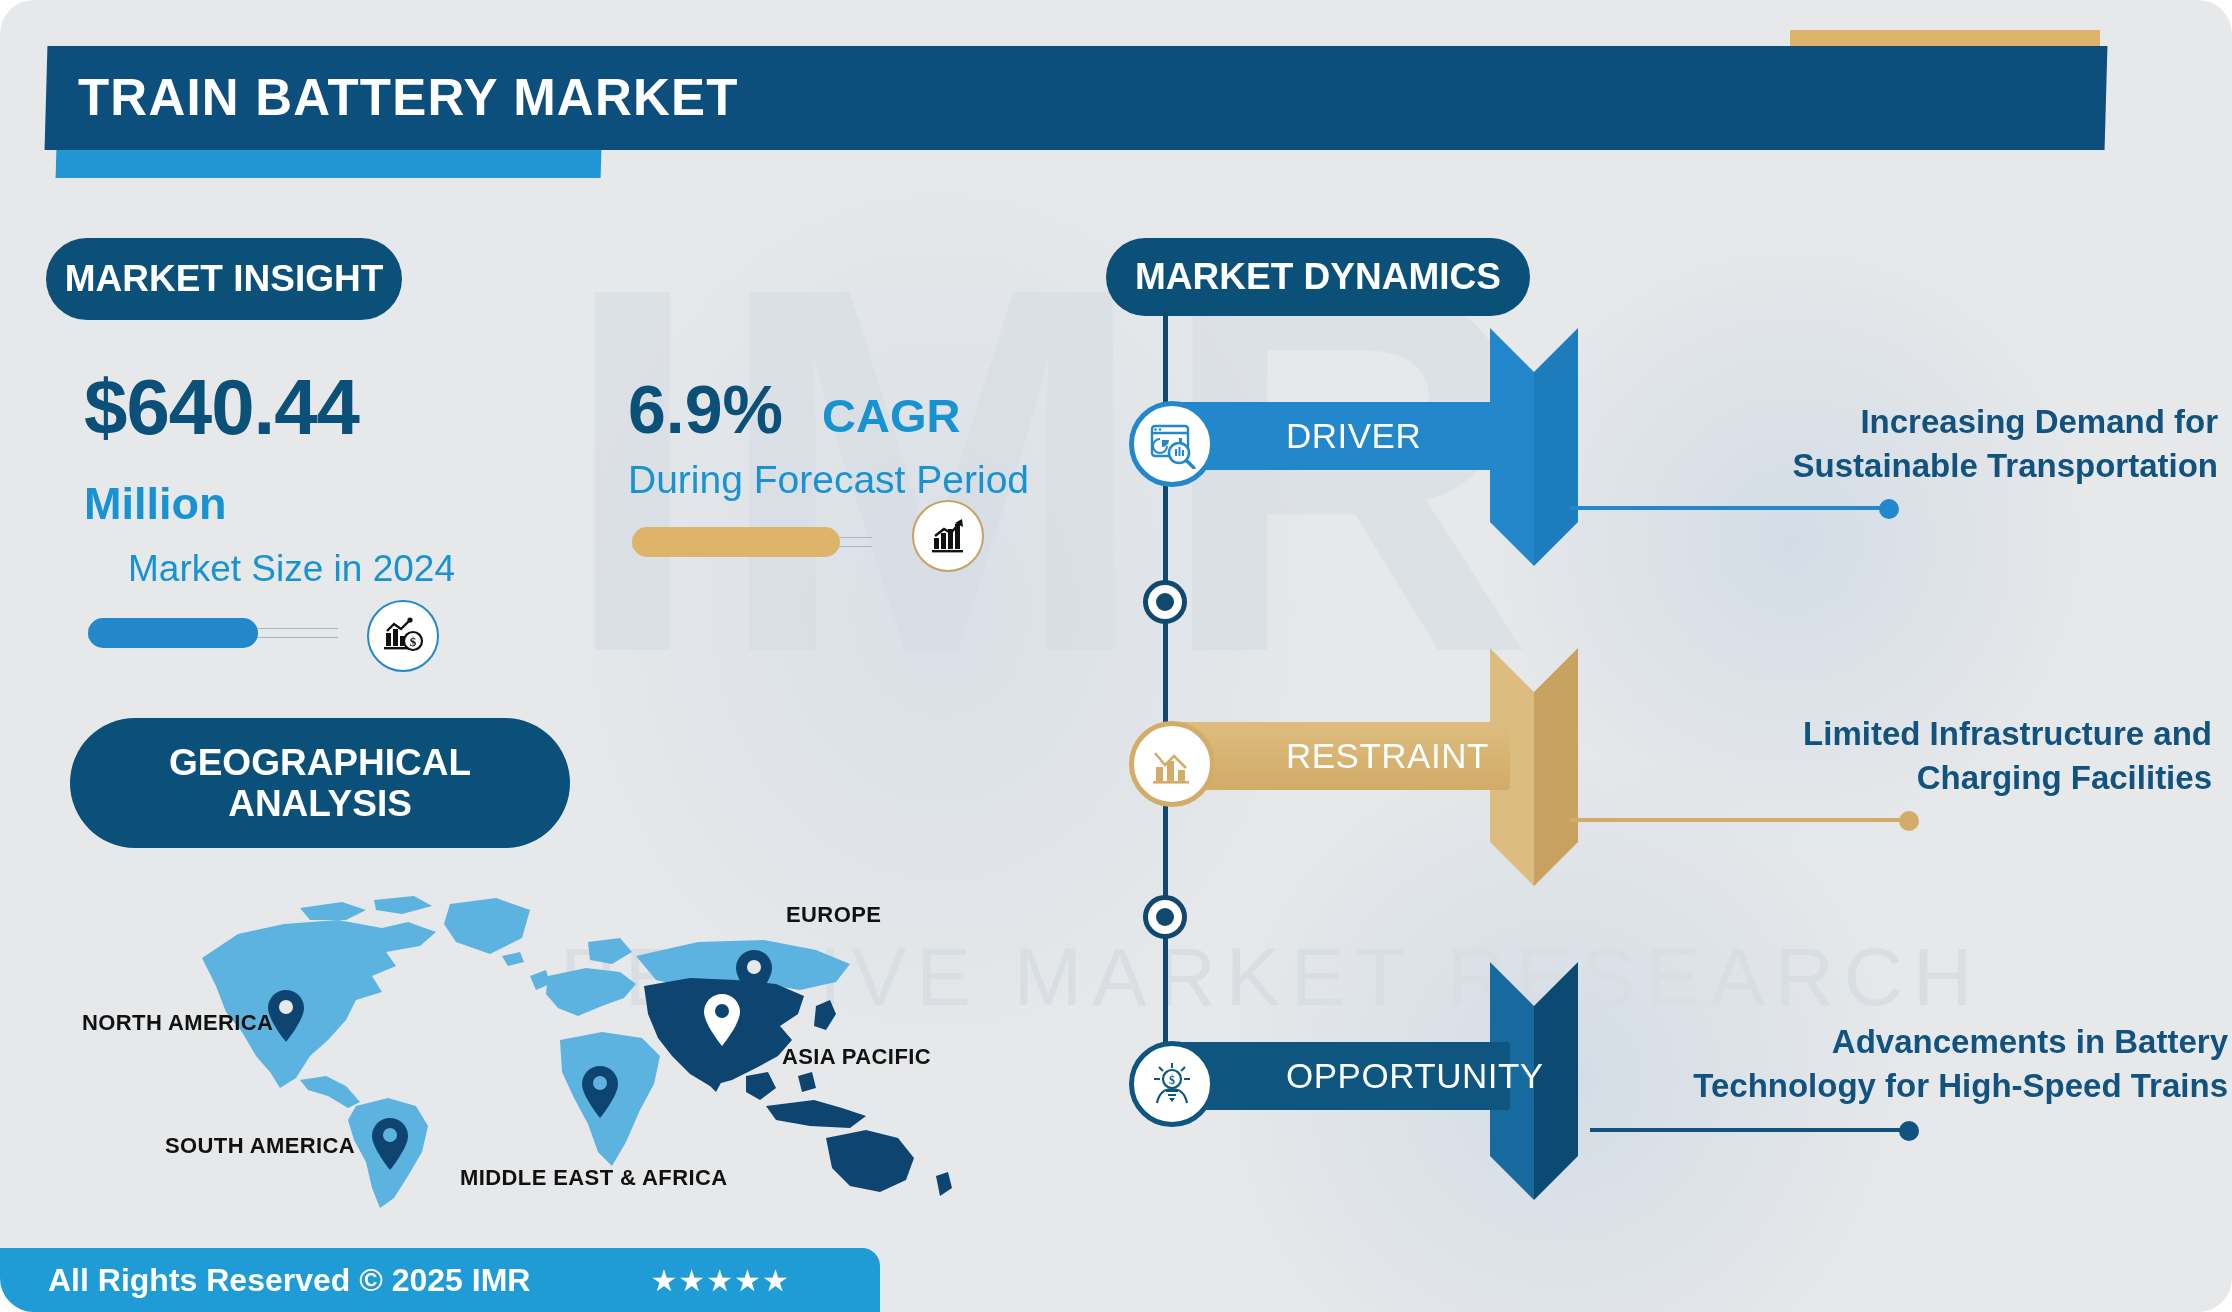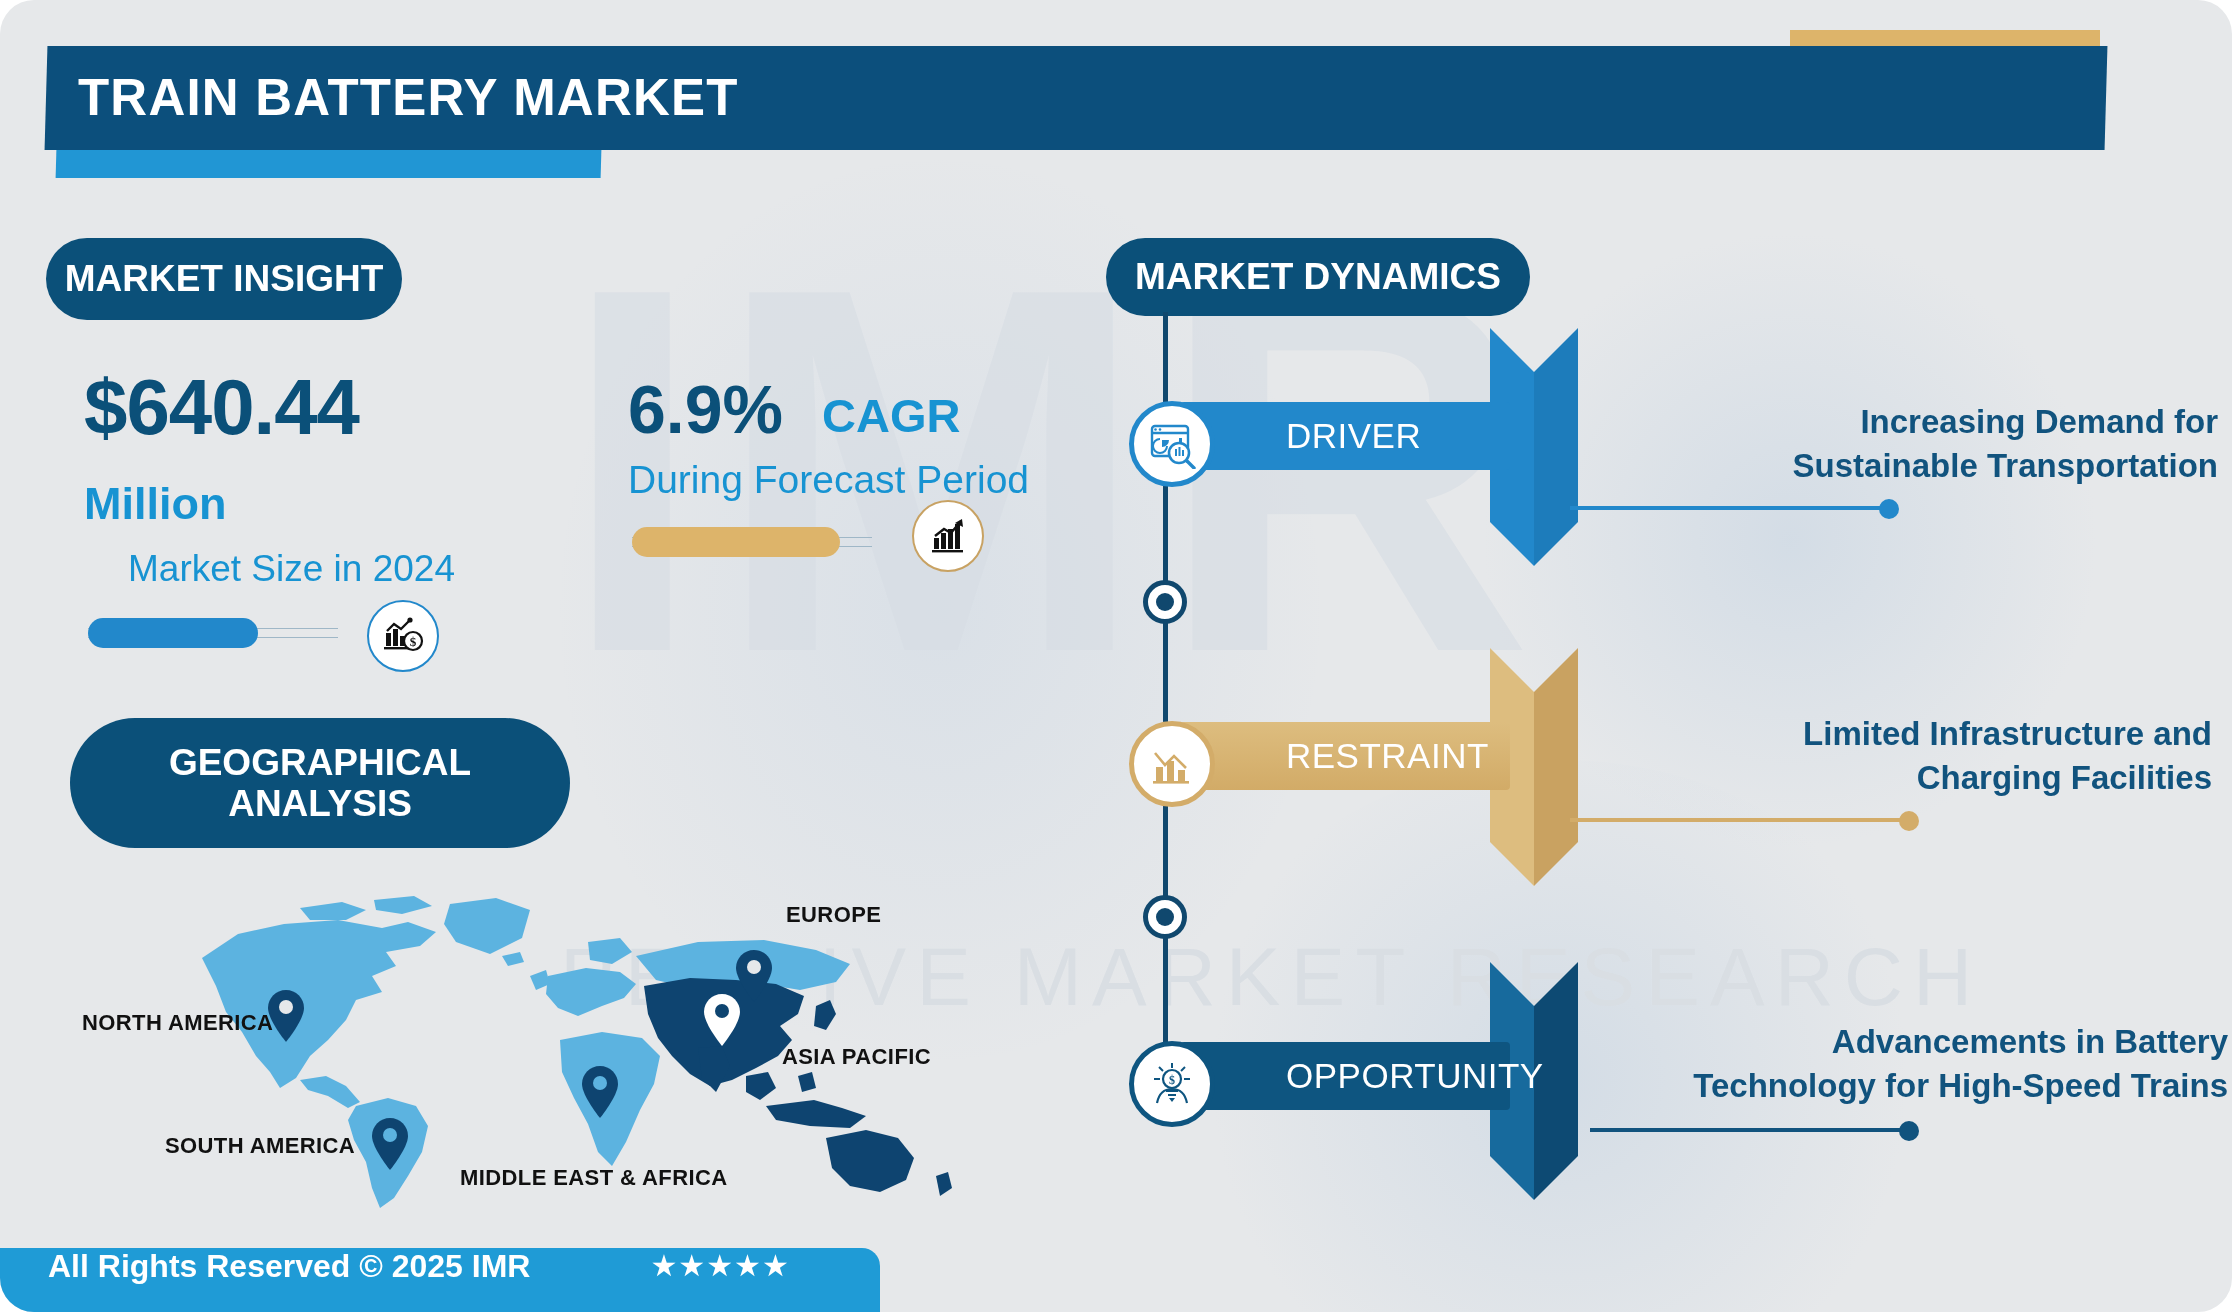--- a/index.html
+++ b/index.html
@@ -131,21 +131,21 @@
   #lbl-na  { left: 82px;  top: 1010px; }
   #lbl-sa  { left: 165px; top: 1133px; }
   #lbl-mea { left: 460px; top: 1165px; }
   #lbl-eu  { left: 786px; top: 902px; }
   #lbl-ap  { left: 782px; top: 1044px; }
 
   
   .footer {
     position: absolute; left: 0px; top: 1248px; width: 880px; height: 64px;
     background: #1f9bd6; border-radius: 0 18px 0 0;
-    display: flex; align-items: flex-start;
+    display: flex; align-items: center;
   }
   .footer-text {
     margin-left: 48px; font-size: 32px; font-weight: 600; color: #fff; white-space: nowrap;
   }
   .stars { margin-left: 120px; font-size: 30px; color: #fff; letter-spacing: 1px; }
 
   
   .spine {
     position: absolute; left: 1163px; top: 312px; width: 5px; height: 755px;
     background: #10486e;

